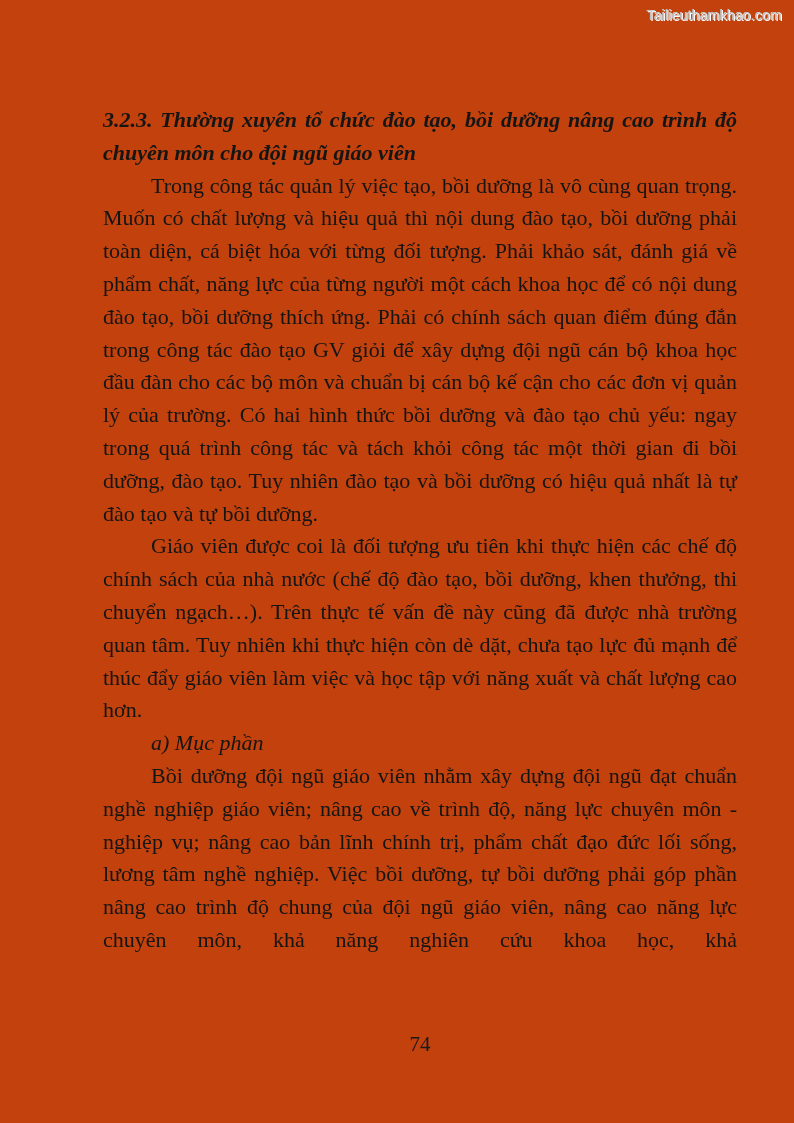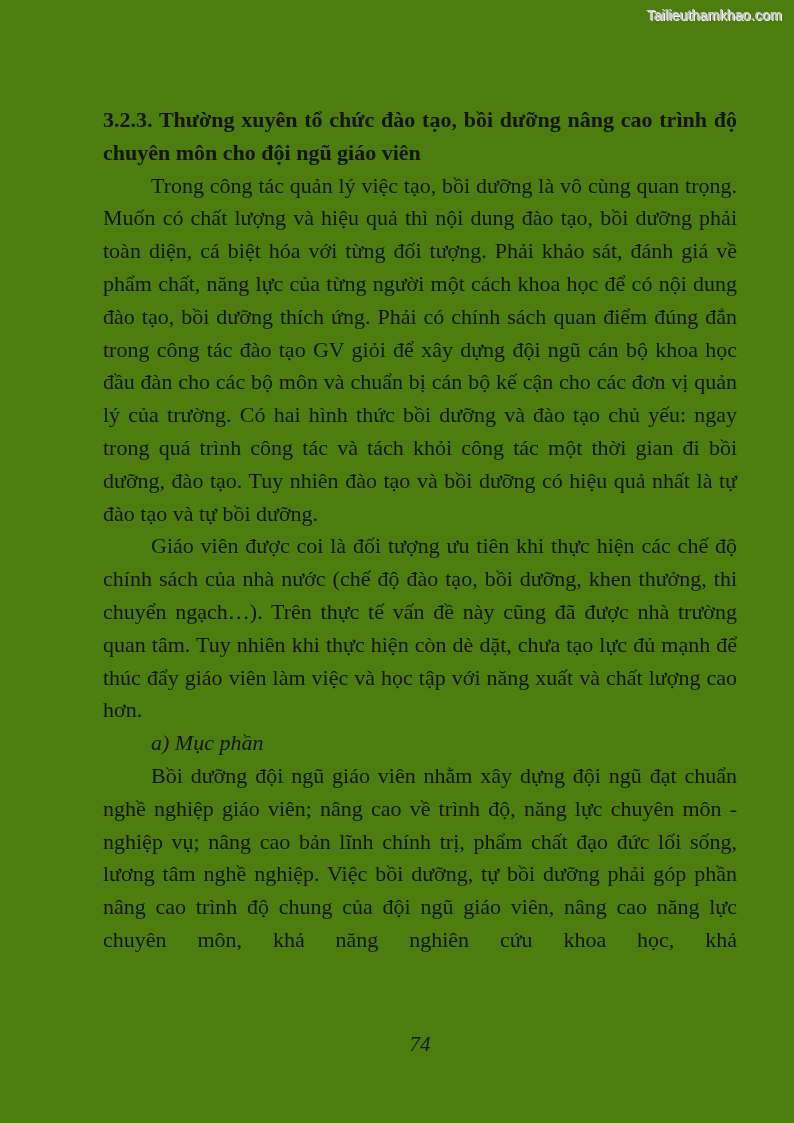--- a/index.html
+++ b/index.html
@@ -4,21 +4,21 @@
 <style>
   html, body {
     margin: 0;
     padding: 0;
     background: #ffffff;
   }
   .page {
     position: relative;
     width: 794px;
     height: 1123px;
-    background: #4d7c0f;
+    background: #c2410c;
     overflow: hidden;
     font-family: "Liberation Serif", "DejaVu Serif", serif;
     color: #151515;
   }
   .watermark {
     position: absolute;
     top: 7px;
     right: 12px;
     font-family: "Liberation Sans", "DejaVu Sans", sans-serif;
     font-size: 14px;
@@ -37,38 +37,38 @@
   }
   .content p {
     margin: 0;
     padding: 0;
   }
   .para-indent {
     text-indent: 48px;
   }
   .section-heading {
     font-weight: bold;
+    font-style: italic;
   }
   .subheading {
     font-style: italic;
     text-indent: 48px;
     text-align: left;
   }
   .para-cut {
     text-align-last: justify;
   }
   .page-number {
     position: absolute;
     top: 1032px;
     left: 103px;
     width: 634px;
     text-align: center;
     font-size: 21px;
     color: #1a1a1a;
-    font-style: italic;
   }
 </style>
 </head>
 <body>
 
 <div class="page">
 
   <div class="watermark">Tailieuthamkhao.com</div>
 
   <div class="content">

